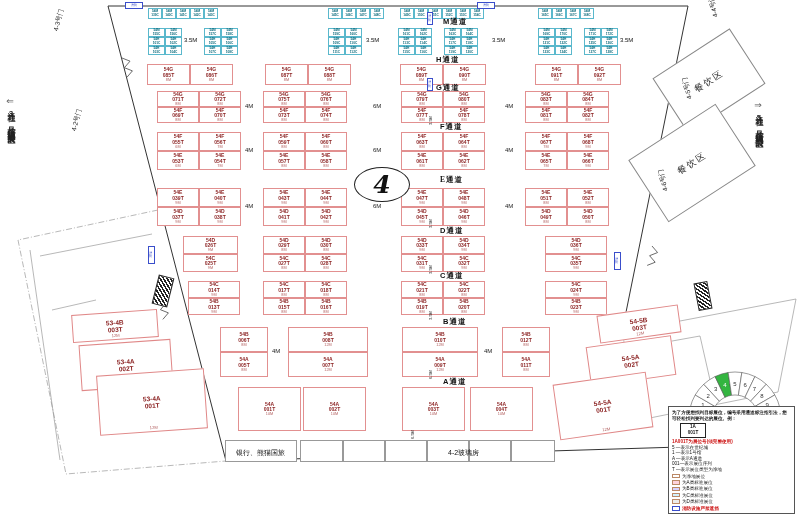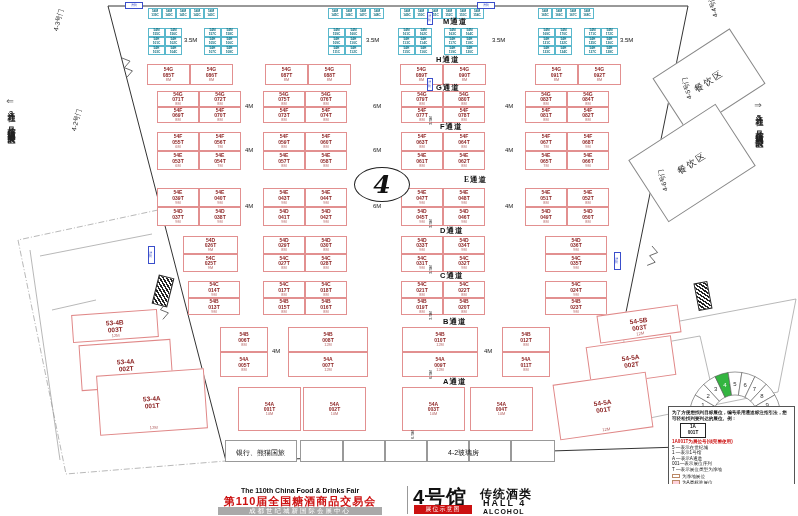--- a/index.html
+++ b/index.html
@@ -174,31 +174,20 @@
           <span class="sw" style="background:#ececec"></span>
           <span>为D类标准展位</span>
         </div>
       </div>
     <div class="swrow">
       <span class="swf"></span>
       <span class="rednote">消防设施严禁遮挡</span>
     </div>
   </div>
 
-  <div id="header">
-    <div id="h-en">The 110th China Food &amp; Drinks Fair</div>
-    <div id="h-cn">第110届全国糖酒商品交易会</div>
-    <div id="h-venue">成都世纪城新国际会展中心</div>
-    <div id="h-div"></div>
-    <div id="h-hall">4号馆</div>
-    <div id="h-badge">展位示意图</div>
-    <div id="h-type">传统酒类</div>
-    <div id="h-hen">HALL 4</div>
-    <div id="h-cat">ALCOHOL</div>
-  </div>
 
 <div class="blk" style="left: 147px; top: 64px; grid-template-columns: repeat(2, 43px); grid-auto-rows: 21px;">
       <div class="booth">
         <div class="bc">54G</div>
         <div class="bn">085T</div>
         <div class="bd">8M</div>
       </div>
       <div class="booth">
         <div class="bc">54G</div>
         <div class="bn">086T</div>
@@ -991,21 +980,21 @@
       </div>
       <div class="cbooth">
         <div>54H</div>
         <div>128C</div>
       </div>
     </div>
     <div class="aisle" style="left: 443px; top: 17px;">M通道</div>
     <div class="aisle" style="left: 436px; top: 55px;">H通道</div>
     <div class="aisle" style="left: 436px; top: 83px;">G通道</div>
     <div class="aisle" style="left: 440px; top: 122px;">F通道</div>
-    <div class="aisle" style="left: 464px; top: 175px; font-family: Liberation Serif, serif;">E通道</div>
+    <div class="aisle" style="left: 440px; top: 175px; font-family: Liberation Serif, serif;">E通道</div>
     <div class="aisle" style="left: 440px; top: 226px;">D通道</div>
     <div class="aisle" style="left: 440px; top: 271px;">C通道</div>
     <div class="aisle" style="left: 443px; top: 317px;">B通道</div>
     <div class="aisle" style="left: 443px; top: 377px;">A通道</div>
     <div class="lab" style="left: 184px; top: 37px; font-size: 6px;">3.5M</div>
     <div class="lab" style="left: 366px; top: 37px; font-size: 6px;">3.5M</div>
     <div class="lab" style="left: 492px; top: 37px; font-size: 6px;">3.5M</div>
     <div class="lab" style="left: 620px; top: 37px; font-size: 6px;">3.5M</div>
     <div class="lab" style="left: 426px; top: 118px; font-size: 4px; transform: rotate(-90deg);">3.5M</div>
     <div class="lab" style="left: 426px; top: 221px; font-size: 4px; transform: rotate(-90deg);">3.5M</div>

